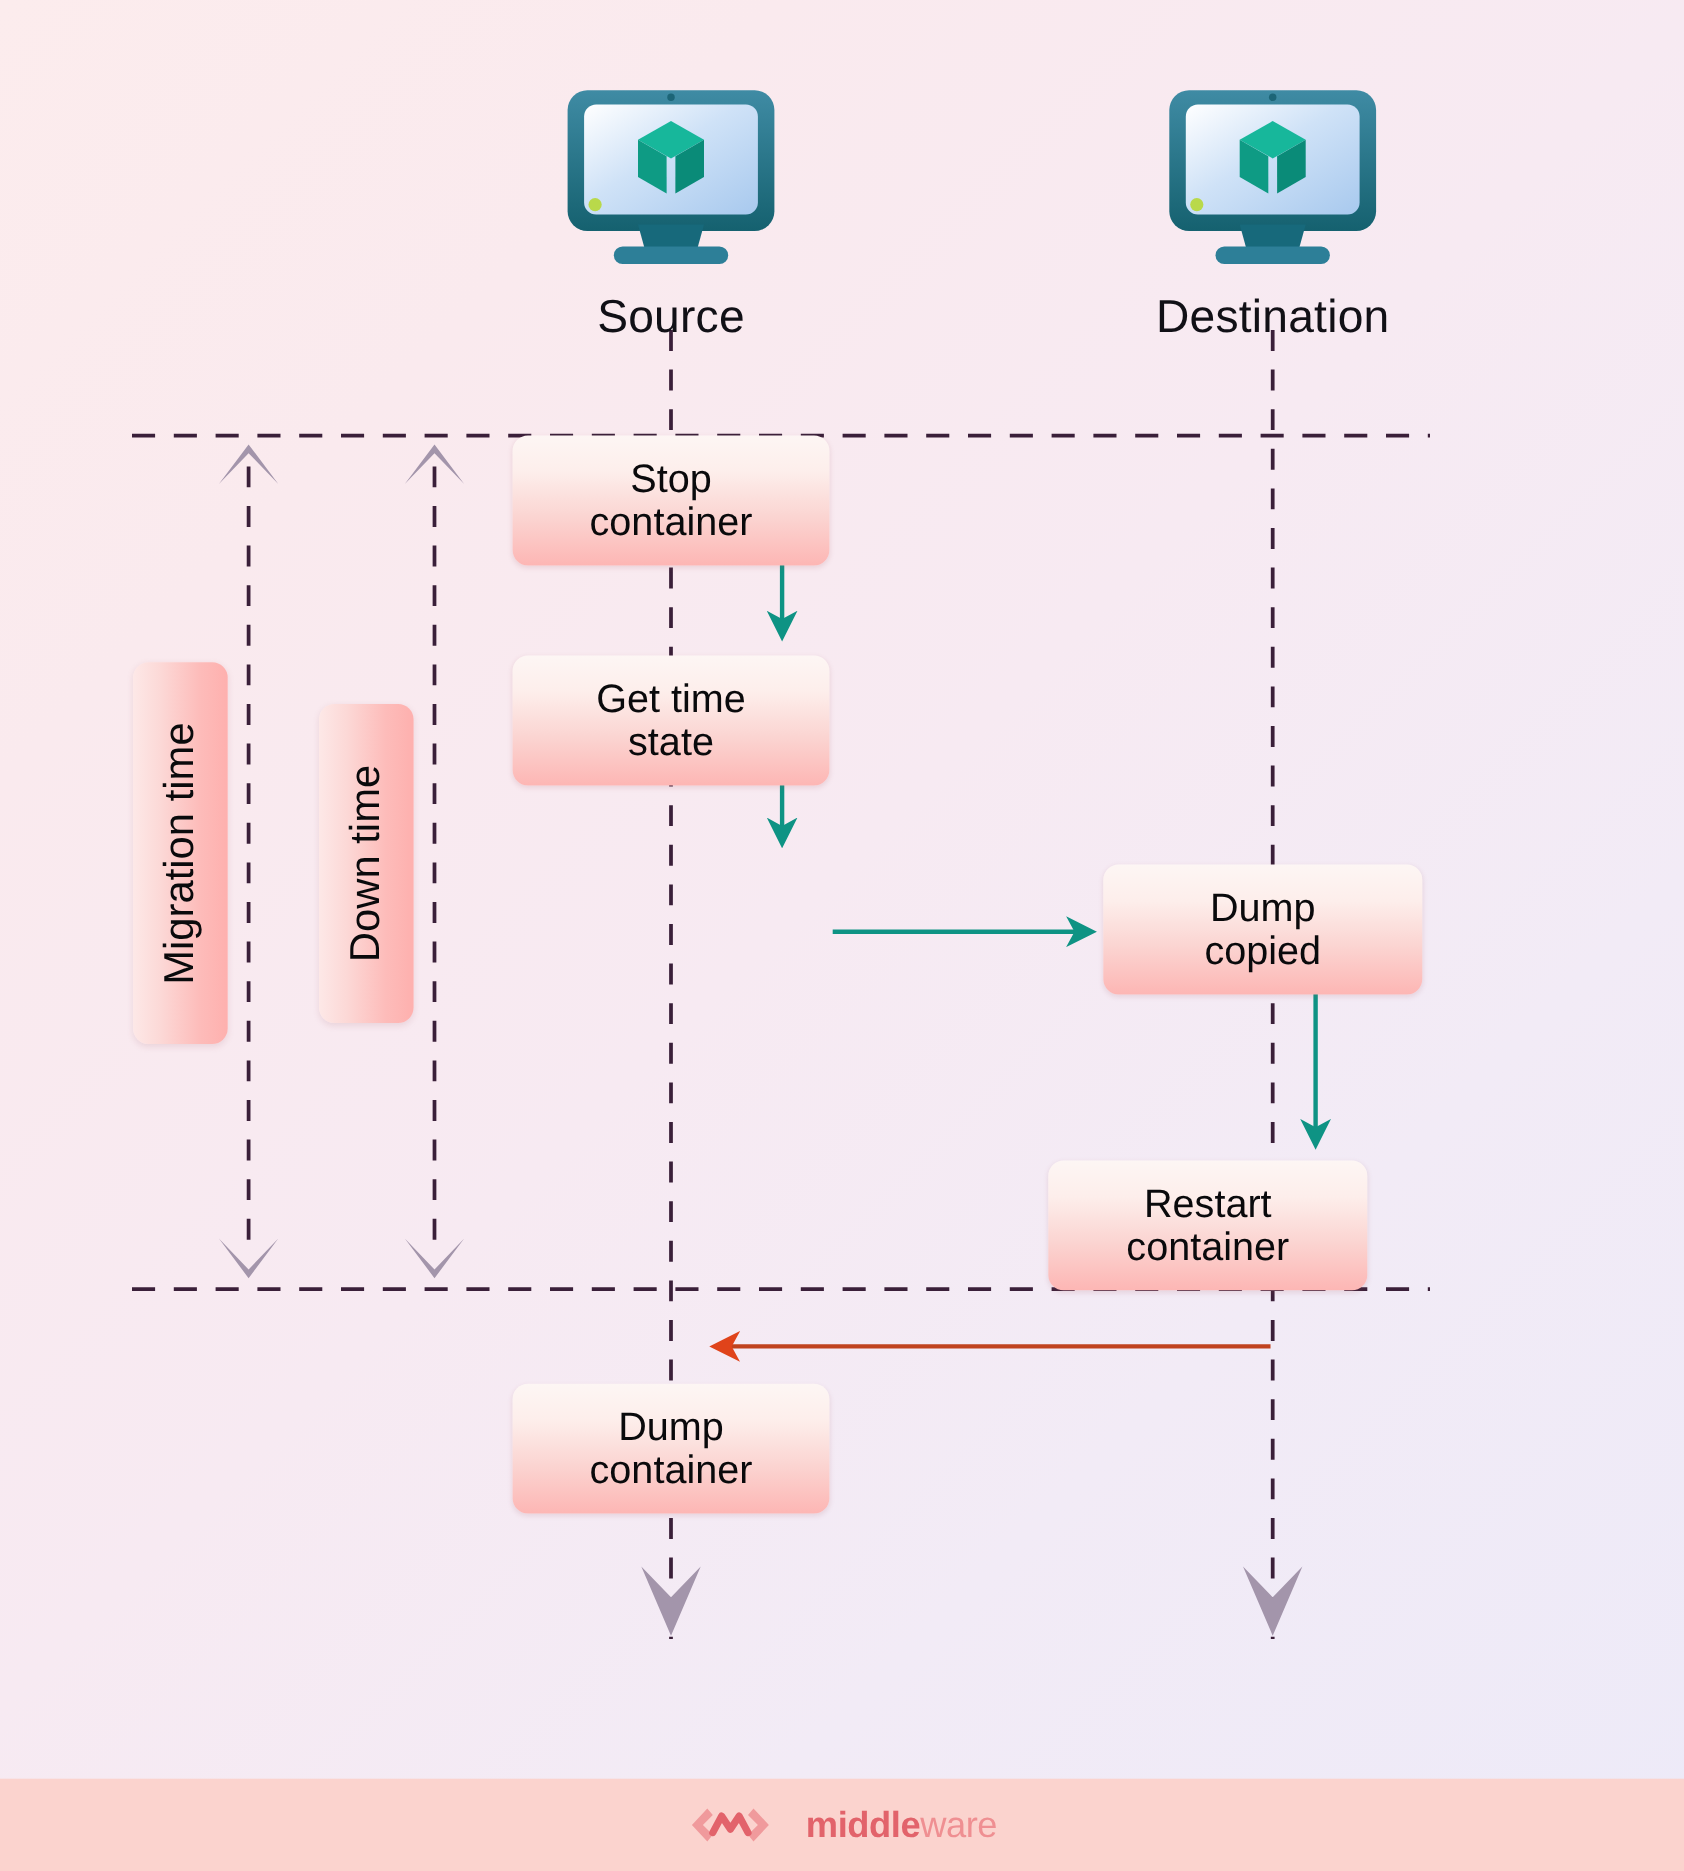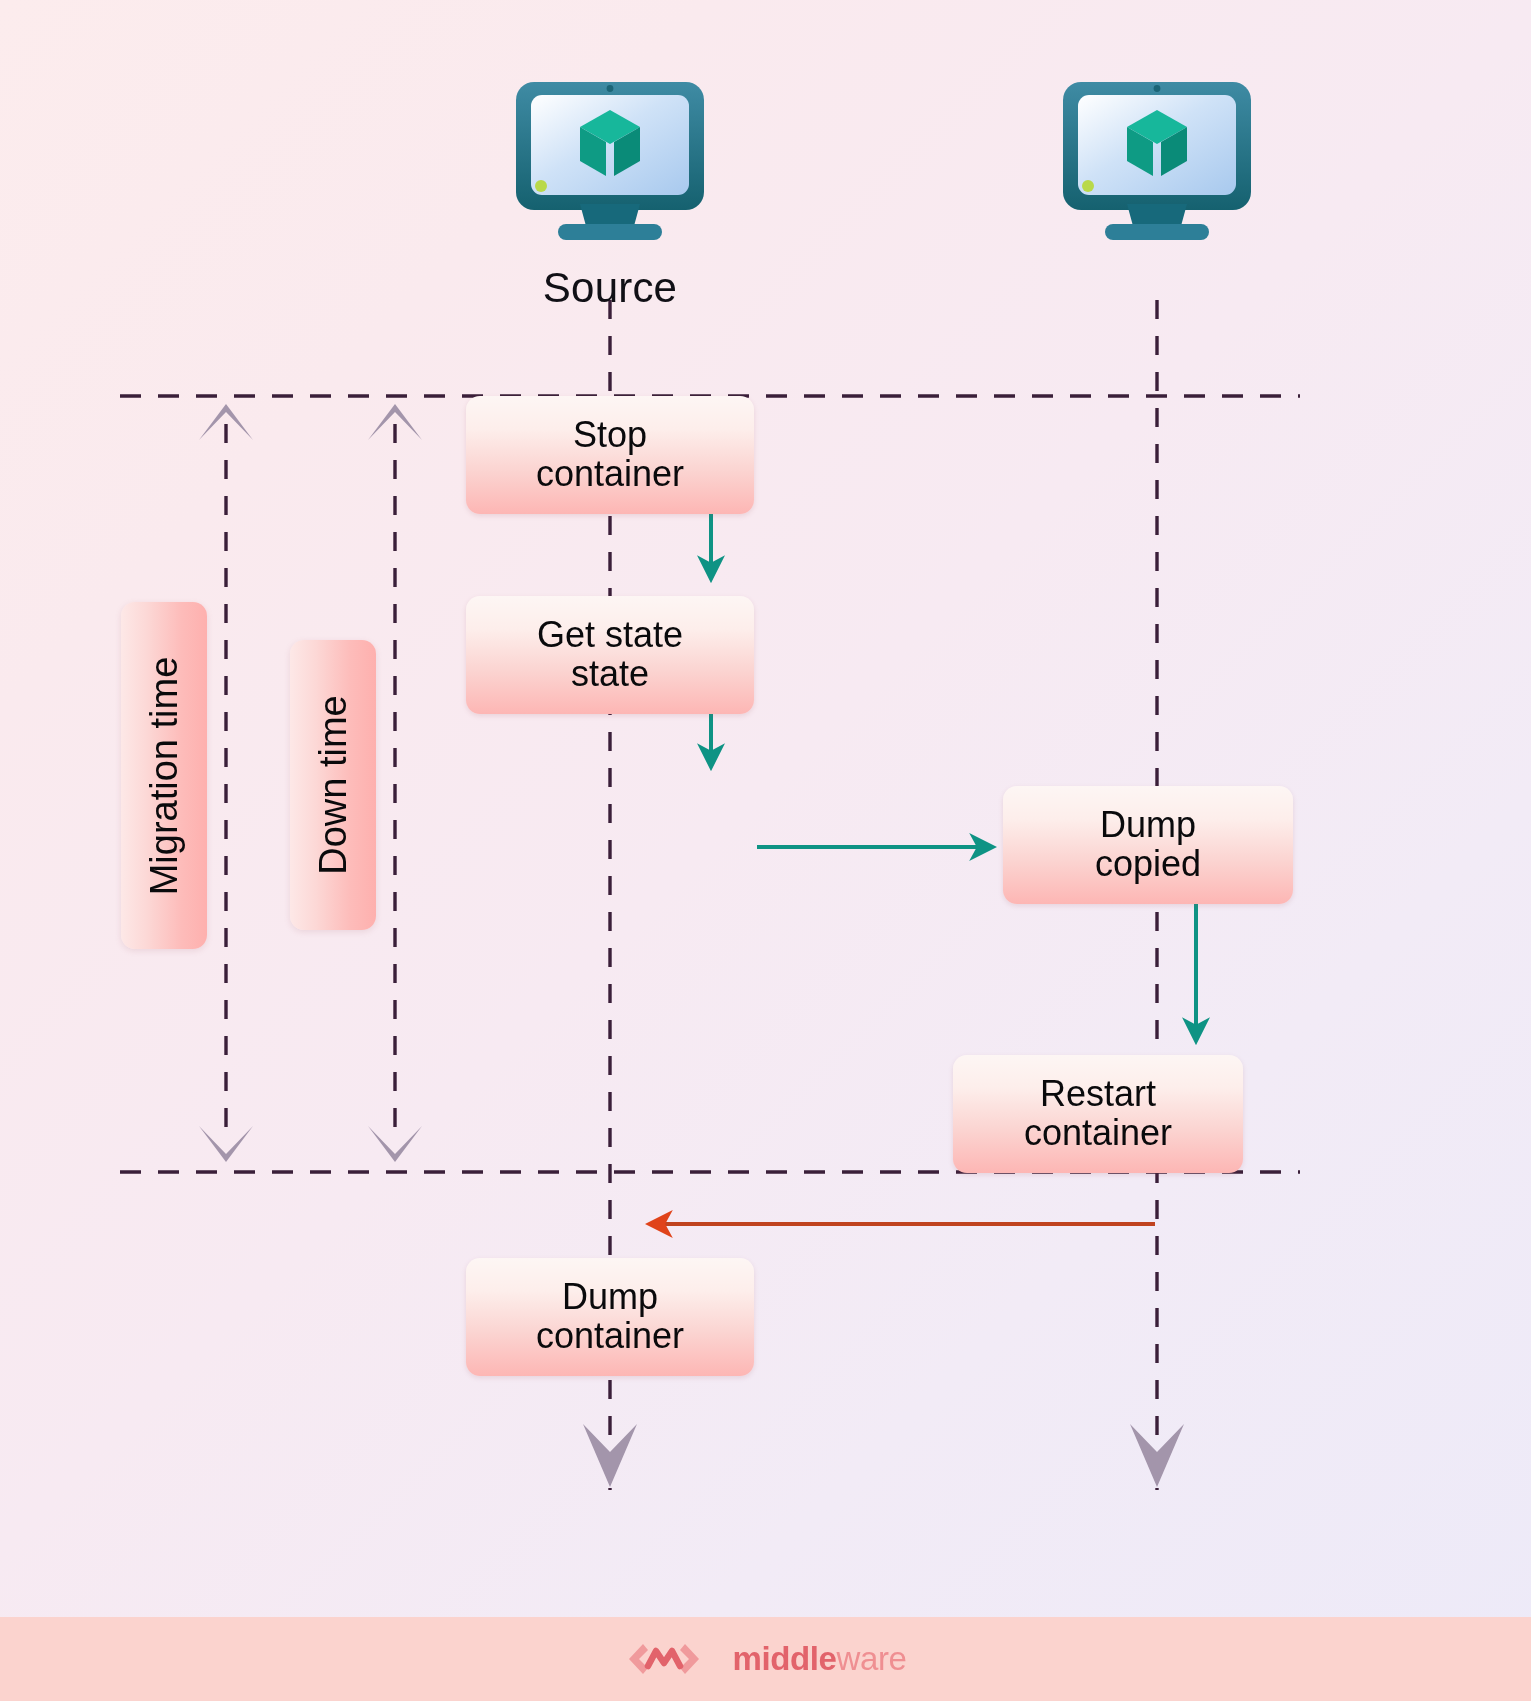--- a/index.html
+++ b/index.html
@@ -182,32 +182,33 @@
       <circle cx="100" cy="12.5" r="3.4" fill="#1c6577"></circle>
       <circle cx="31" cy="110" r="6" fill="#b9d94a"></circle>
       <path d="M70,128 L130,128 L124,150 L76,150 Z" fill="#17697b"></path>
       <rect x="48" y="148" width="104" height="16" rx="8" fill="#2d7f98"></rect>
       <g transform="translate(100,68)">
         <path d="M0,-34 L30,-17 L0,0 L-30,-17 Z" fill="#17b79b"></path>
         <path d="M-30,-17 L-4,-2 L-4,32 L-30,17 Z" fill="#0e9b84"></path>
         <path d="M30,-17 L4,-2 L4,32 L30,17 Z" fill="#0a8b78"></path>
       </g>
     </svg>
+    <div class="node-label">Destination</div>
   </div>
 
   <div class="step" style="left:466px; top:396px; width:288px; height:118px;">
     <div>
       <div>Stop</div>
       <div>container</div>
     </div>
   </div>
 
   <div class="step" style="left:466px; top:596px; width:288px; height:118px;">
     <div>
-      <div>Get state</div>
+      <div>Get time</div>
       <div>state</div>
     </div>
   </div>
 
 
   <div class="step" style="left:1003px; top:786px; width:290px; height:118px;">
     <div>
       <div>Dump</div>
       <div>copied</div>
     </div>

